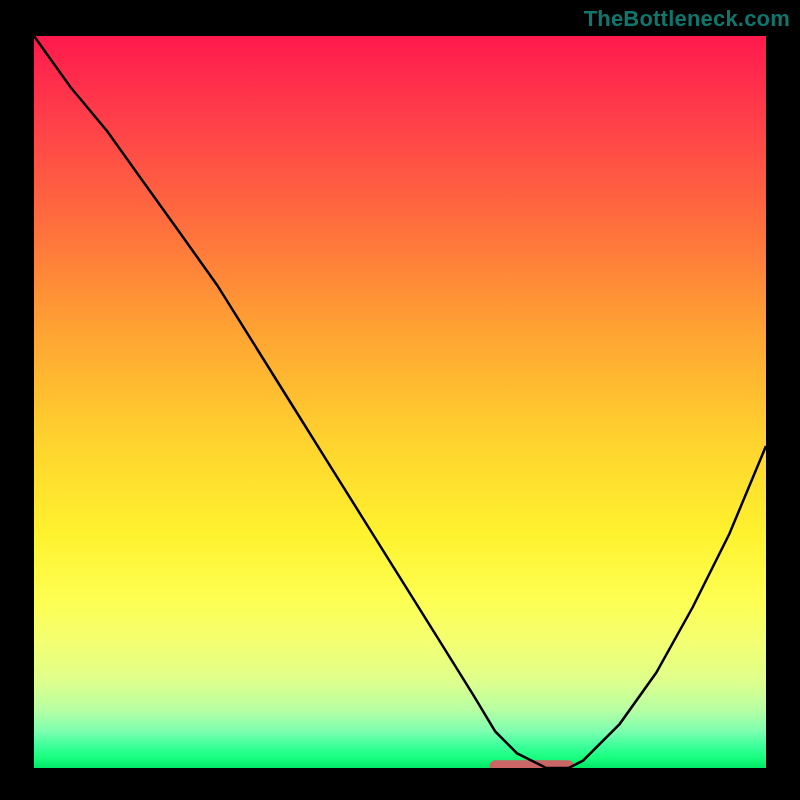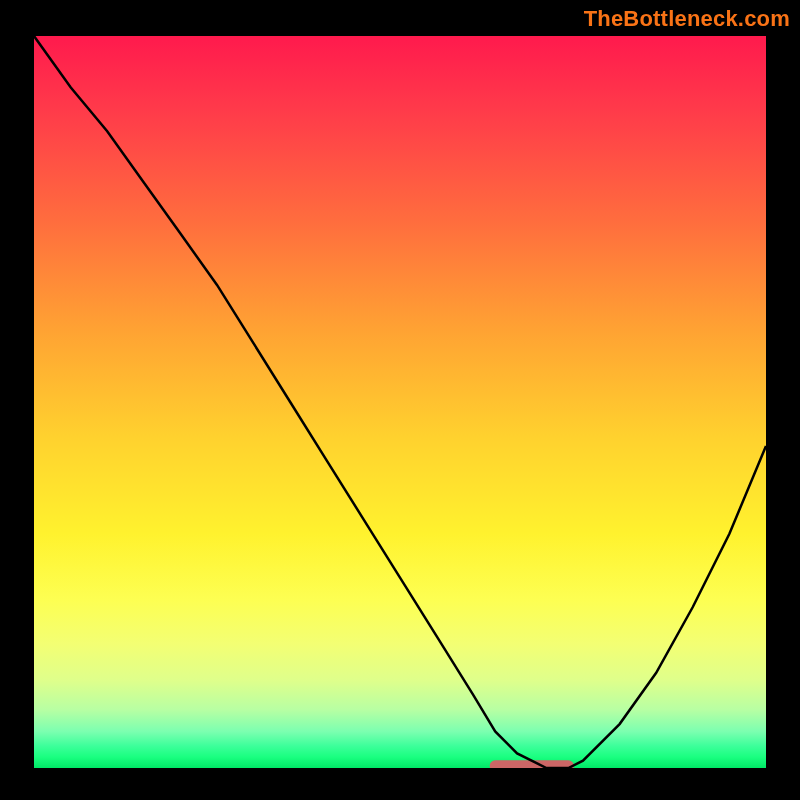--- a/index.html
+++ b/index.html
@@ -14,21 +14,21 @@
     position: relative;
     width: 800px;
     height: 800px;
   }
   .watermark {
     position: absolute;
     top: 6px;
     right: 10px;
     font-family: Arial, Helvetica, sans-serif;
     font-size: 22px;
-    color: #f97316;
+    color: #0f766e;
     font-weight: bold;
     letter-spacing: 0.2px;
     z-index: 5;
   }
   .plot-area {
     position: absolute;
     left: 34px;
     top: 36px;
     width: 732px;
     height: 732px;

